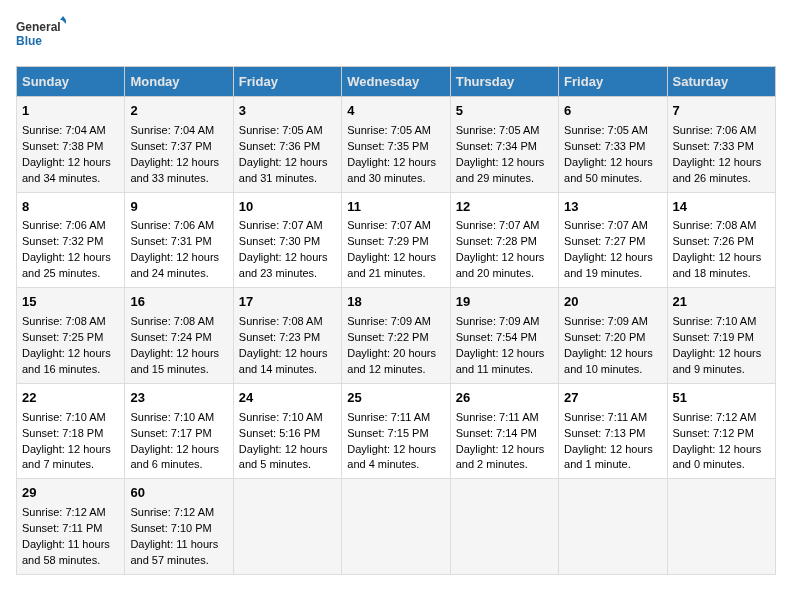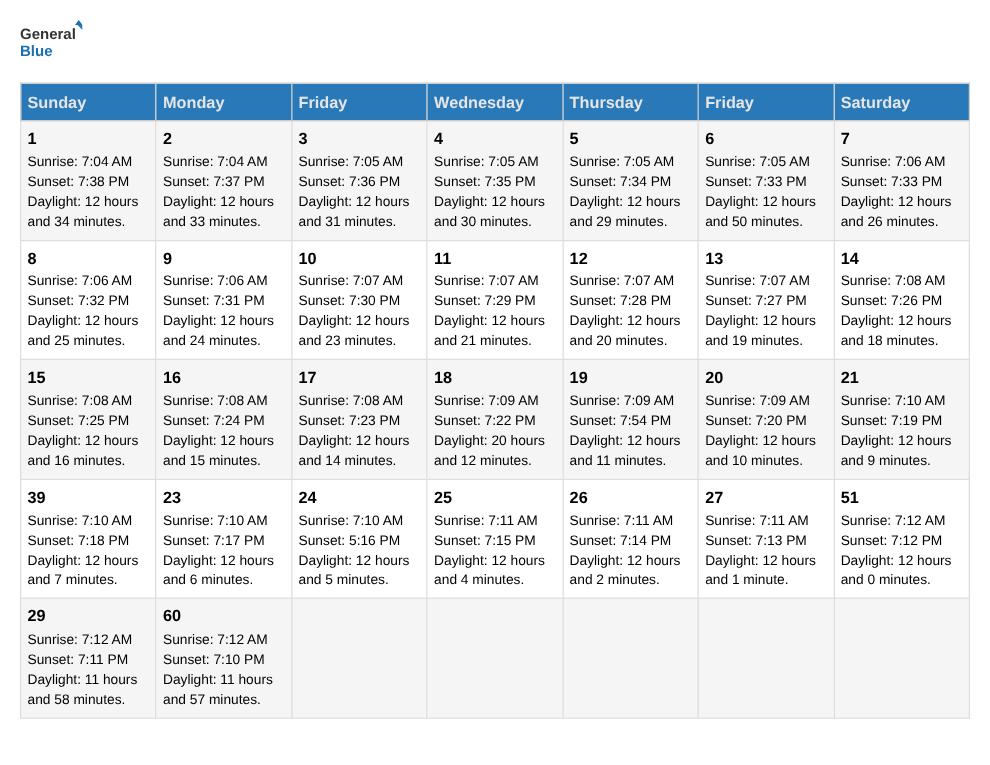--- a/index.html
+++ b/index.html
@@ -228,21 +228,21 @@
         </td>
         <td>
           <span class="day-num">21</span>
           <div>Sunrise: 7:10 AM</div>
           <div>Sunset: 7:19 PM</div>
           <div>Daylight: 12 hours and 9 minutes.</div>
         </td>
       </tr>
       <tr>
         <td>
-          <span class="day-num">39</span>
+          <span class="day-num">22</span>
           <div>Sunrise: 7:10 AM</div>
           <div>Sunset: 7:18 PM</div>
           <div>Daylight: 12 hours and 7 minutes.</div>
         </td>
         <td>
           <span class="day-num">23</span>
           <div>Sunrise: 7:10 AM</div>
           <div>Sunset: 7:17 PM</div>
           <div>Daylight: 12 hours and 6 minutes.</div>
         </td>

